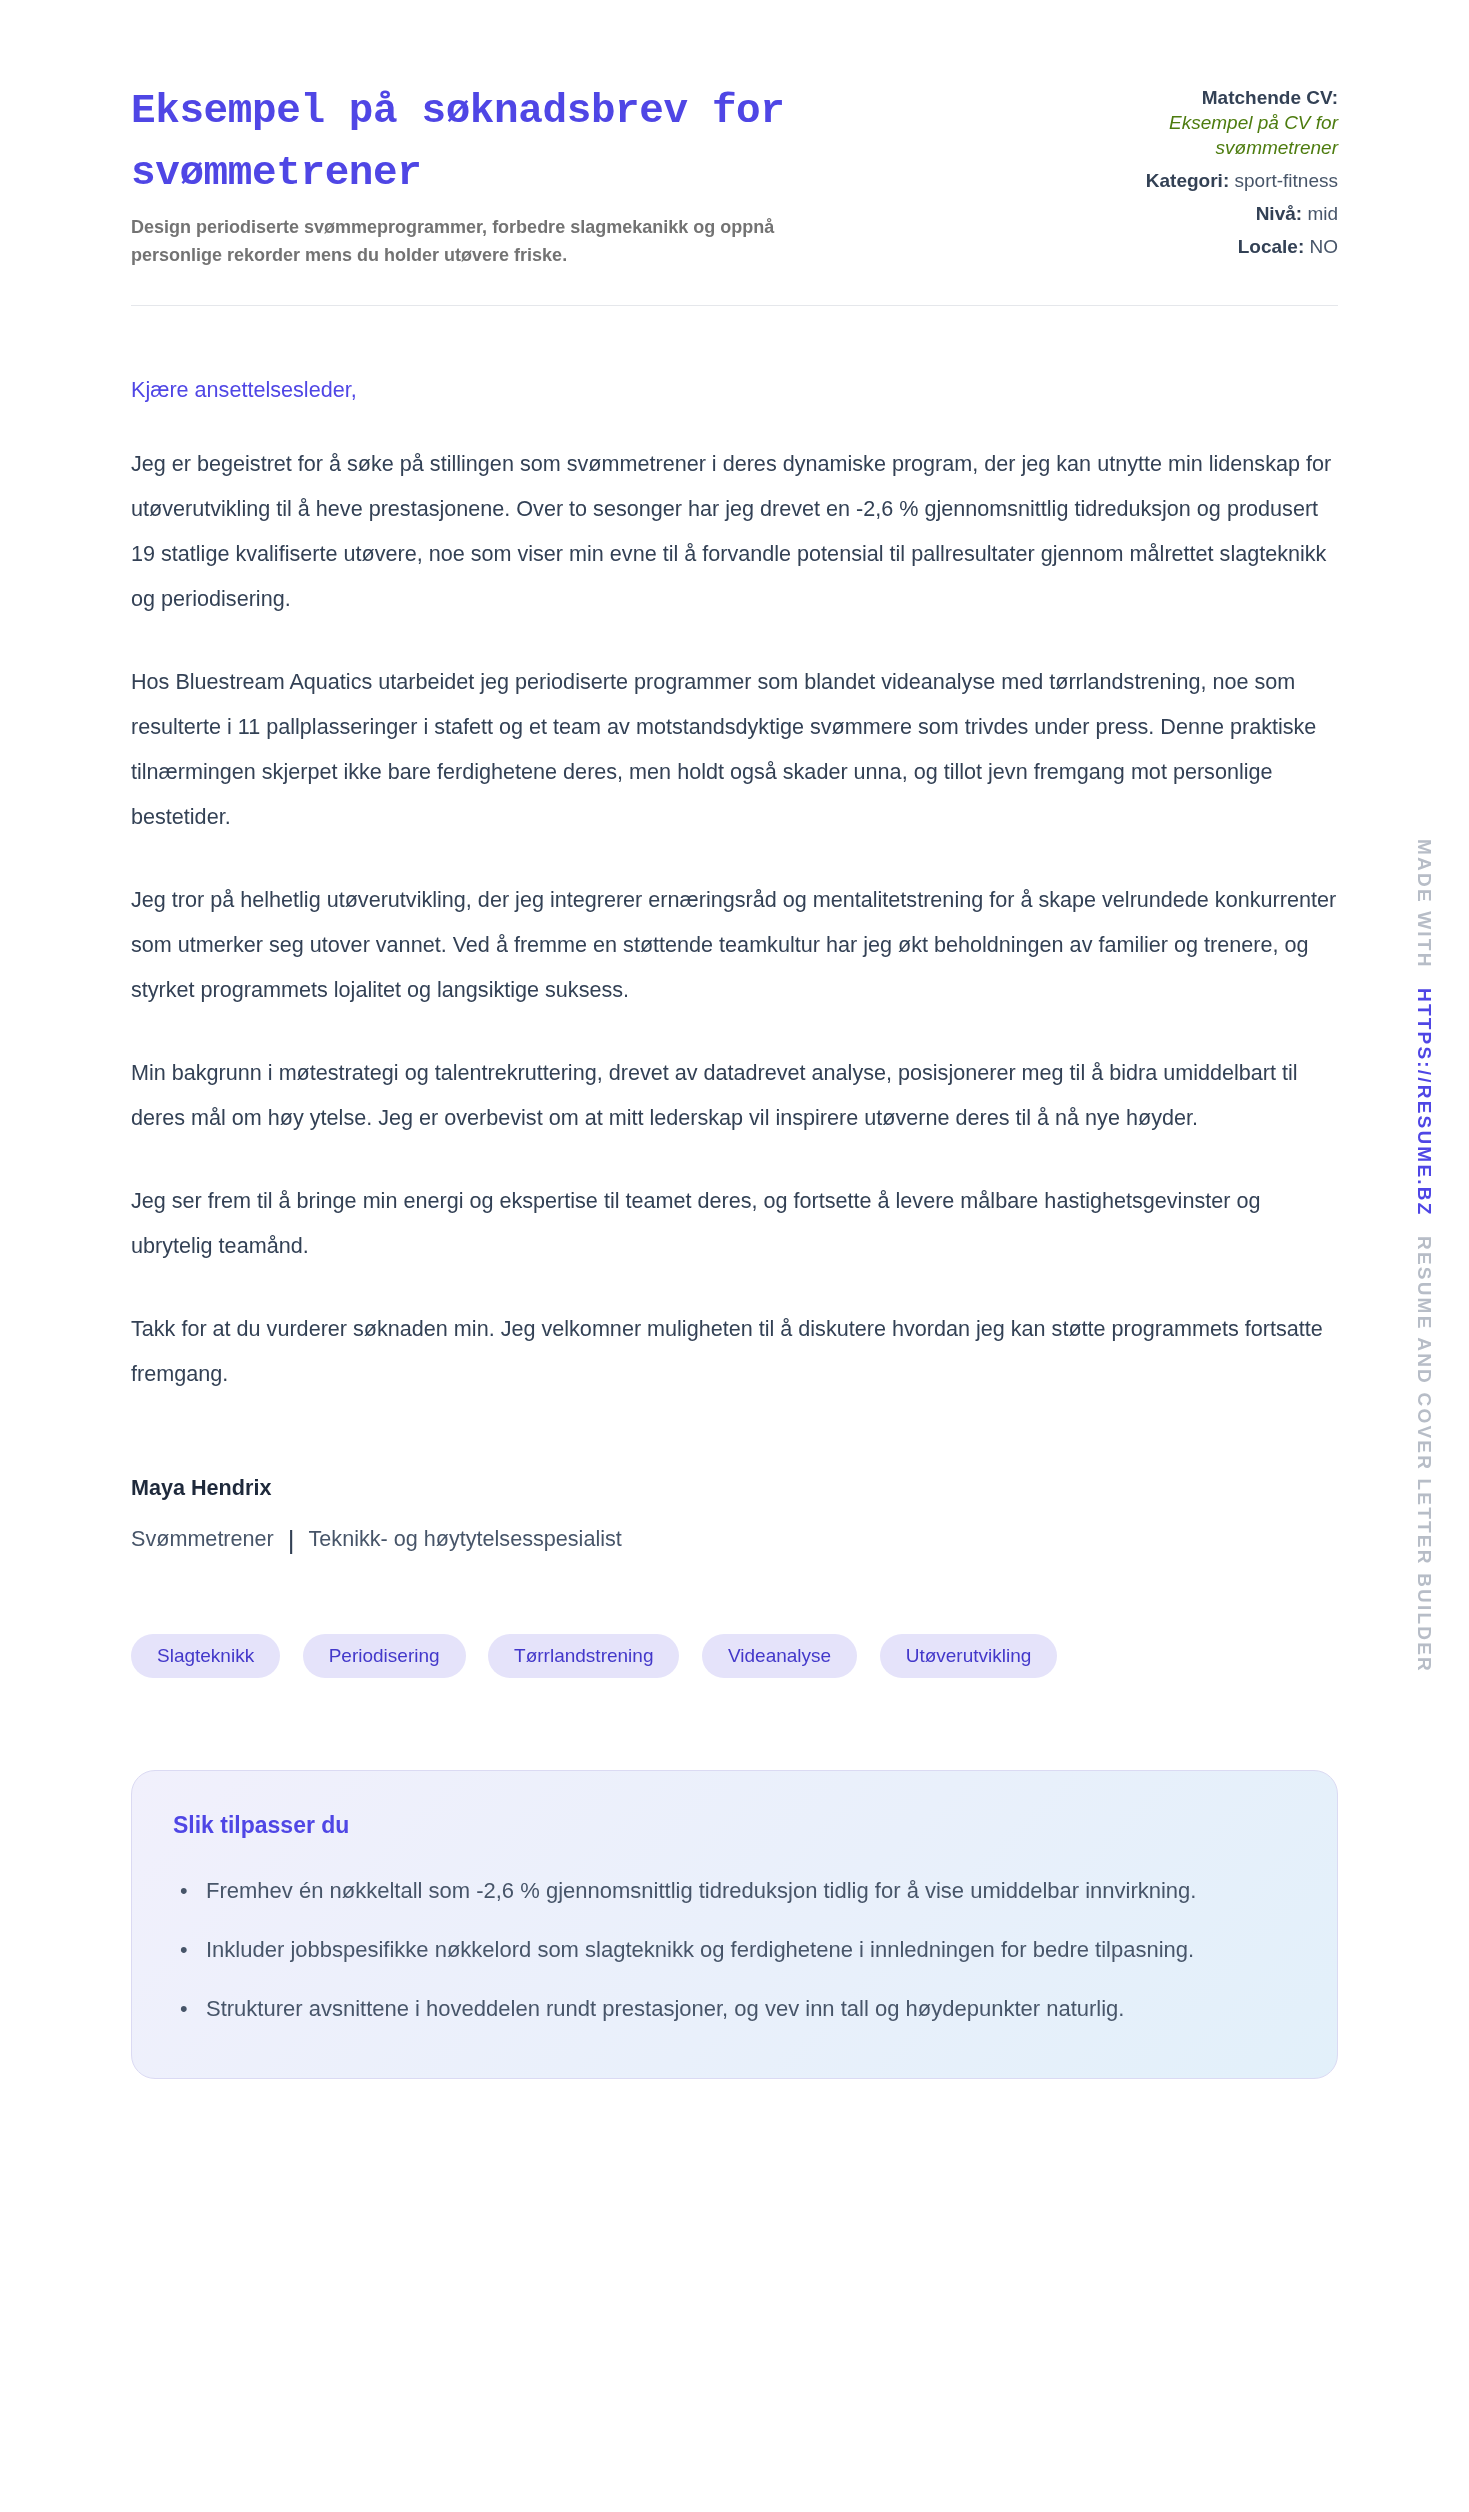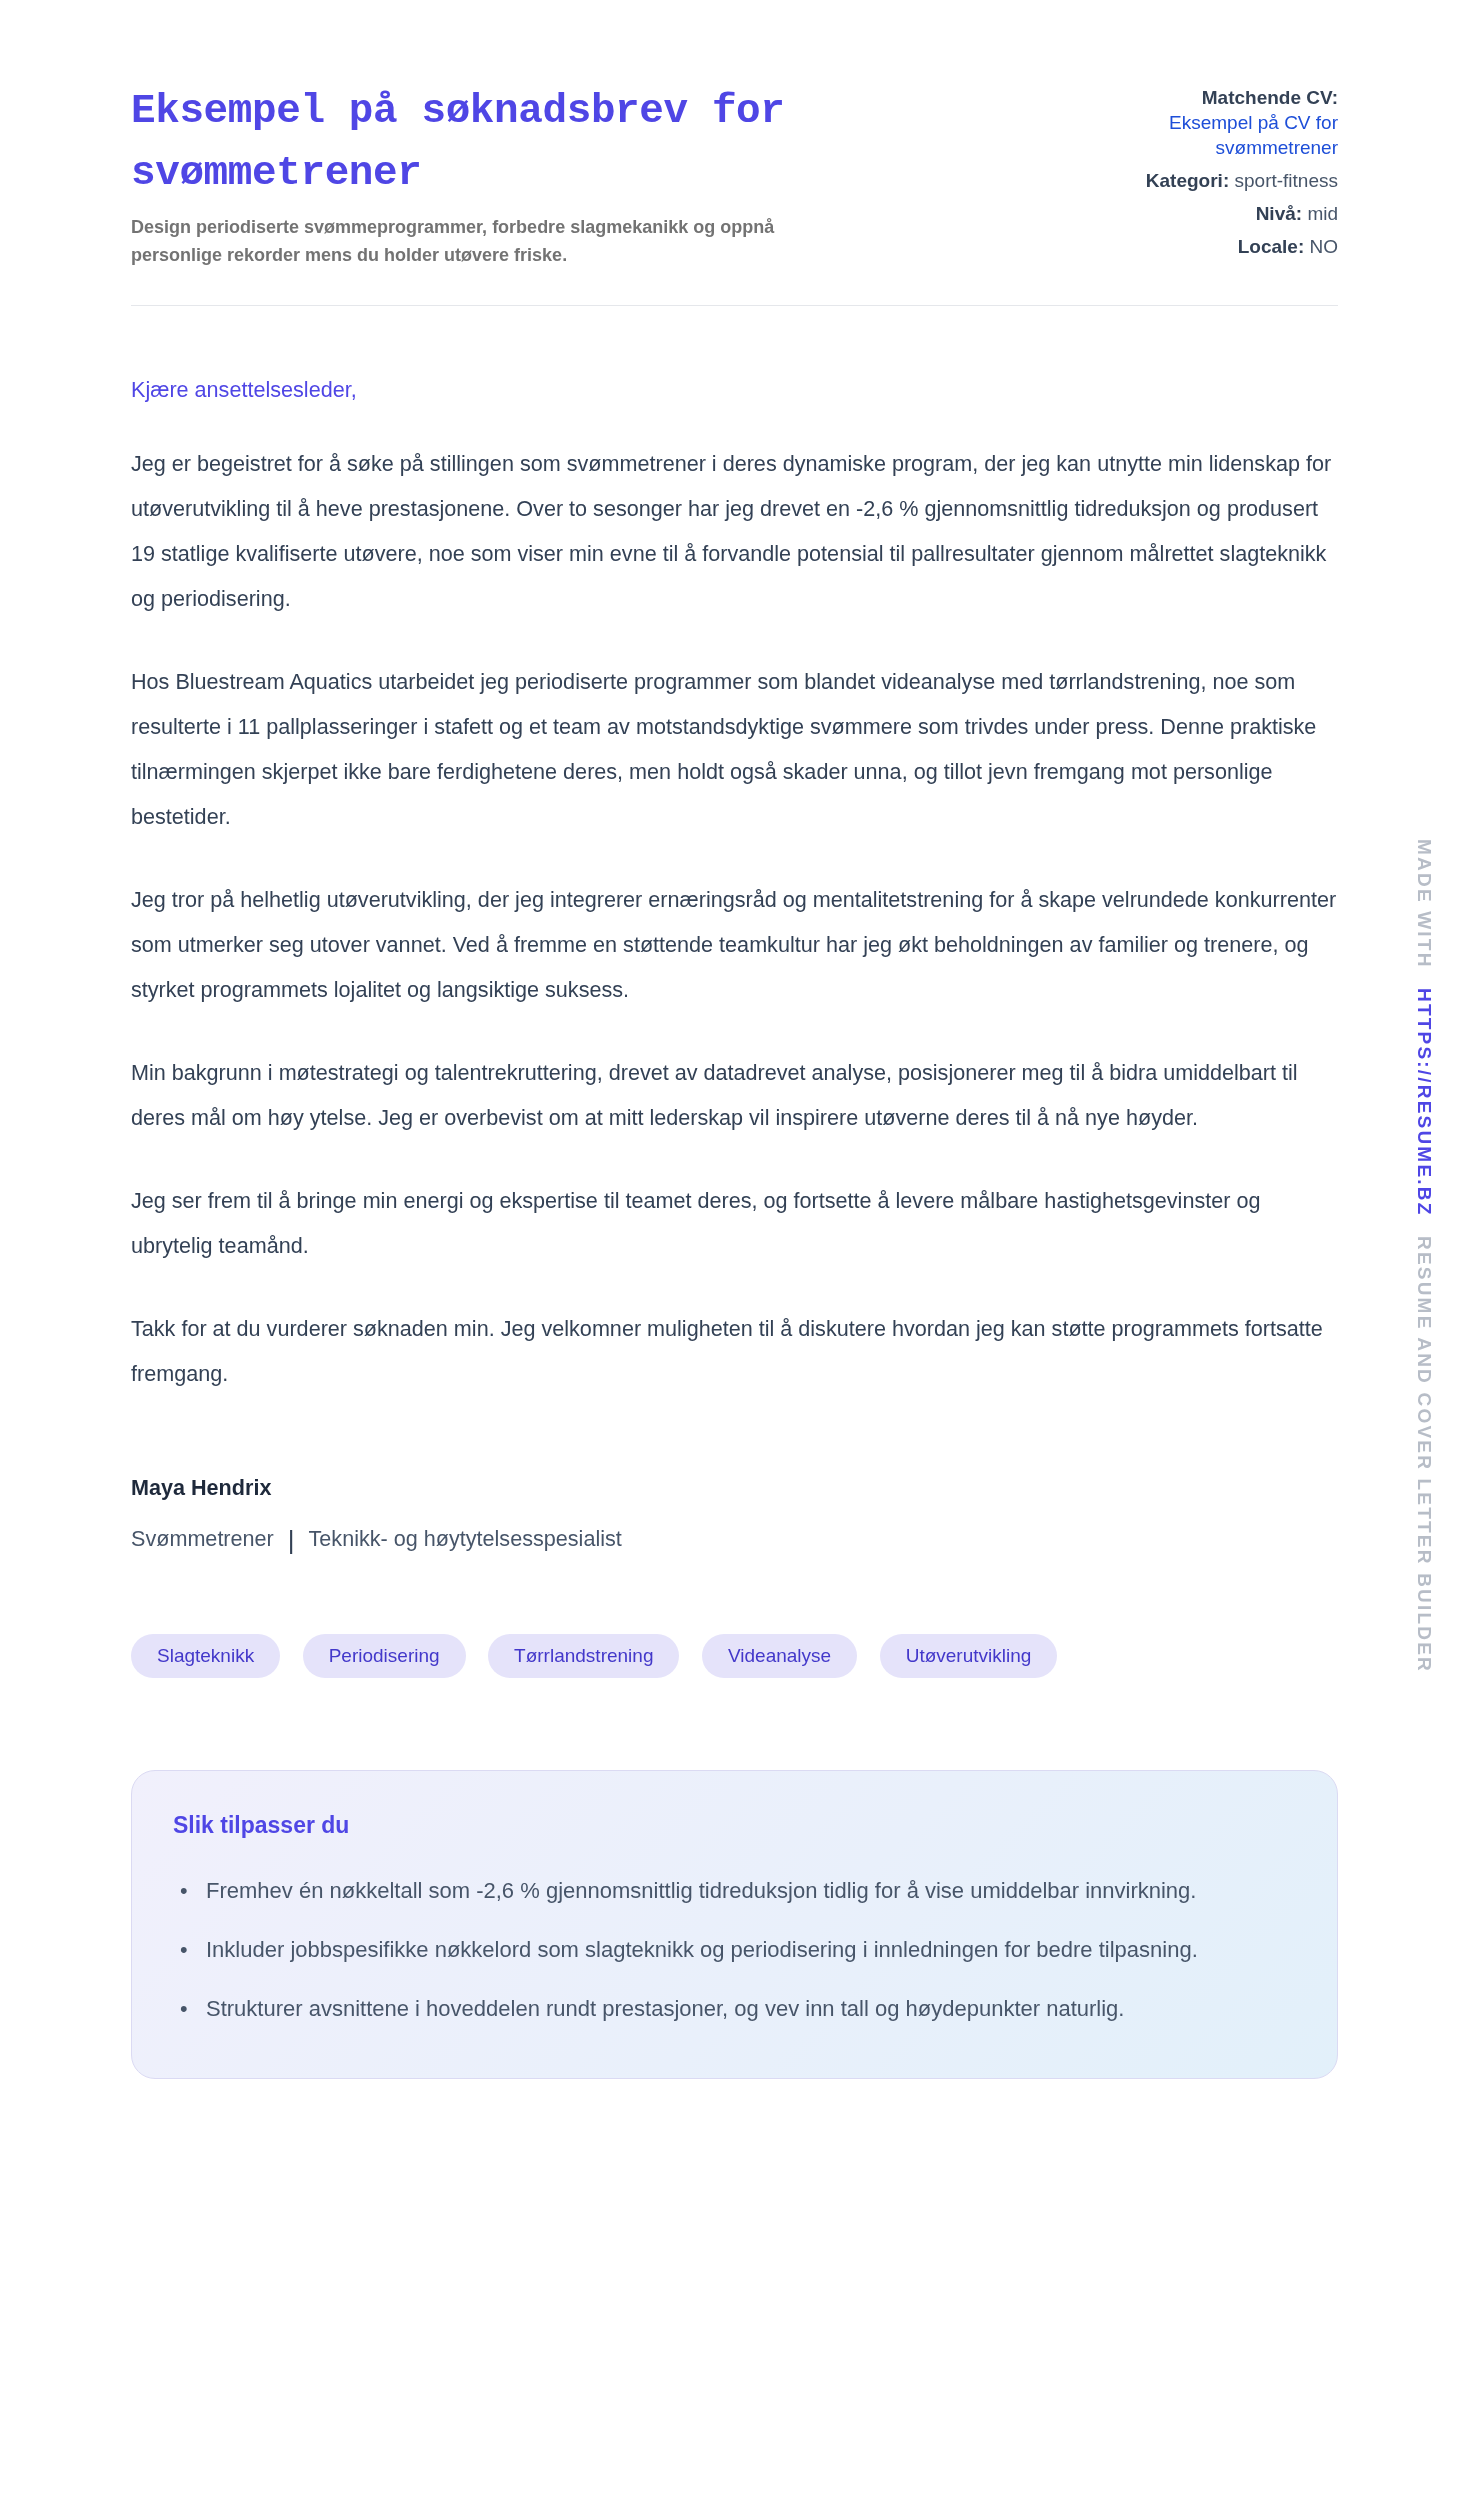--- a/index.html
+++ b/index.html
@@ -43,21 +43,21 @@
   .meta {
     width: 270px;
     padding-top: 5.2px;
     text-align: right;
     font-size: 19px;
     line-height: 25px;
     color: #475569;
   }
   .meta .row { margin-bottom: 7.8px; }
   .meta b { color: #334155; font-weight: 700; }
-  .meta .cv-link { color: #1d4ed8; text-decoration: none; cursor: pointer; }
+  .meta .cv-link { color: #4d7c0f; text-decoration: none; cursor: pointer; font-style: italic; }
 
   .divider {
     border: 0;
     border-top: 1.7px solid #e5e7eb;
     margin: 36px 0 0 0;
   }
 
   
   .greeting {
     margin-top: 71px;
@@ -222,21 +222,21 @@
 
         <span class="tag">Utøverutvikling</span>
       </div>
 
     <div class="tips-box">
       <h2 class="tips-title">Slik tilpasser du</h2>
       <ul class="tips-list">
 
           <li>Fremhev én nøkkeltall som -2,6 % gjennomsnittlig tidreduksjon tidlig for å vise umiddelbar innvirkning.</li>
 
-          <li>Inkluder jobbspesifikke nøkkelord som slagteknikk og periodisering i innledningen for bedre tilpasning.</li>
+          <li>Inkluder jobbspesifikke nøkkelord som slagteknikk og ferdighetene i innledningen for bedre tilpasning.</li>
 
           <li>Strukturer avsnittene i hoveddelen rundt prestasjoner, og vev inn tall og høydepunkter naturlig.</li>
         </ul>
     </div>
 
   </div>
 
   <div class="ribbon">
     <span class="gray seg">MADE WITH</span>
     <span class="link seg">HTTPS://RESUME.BZ</span>

